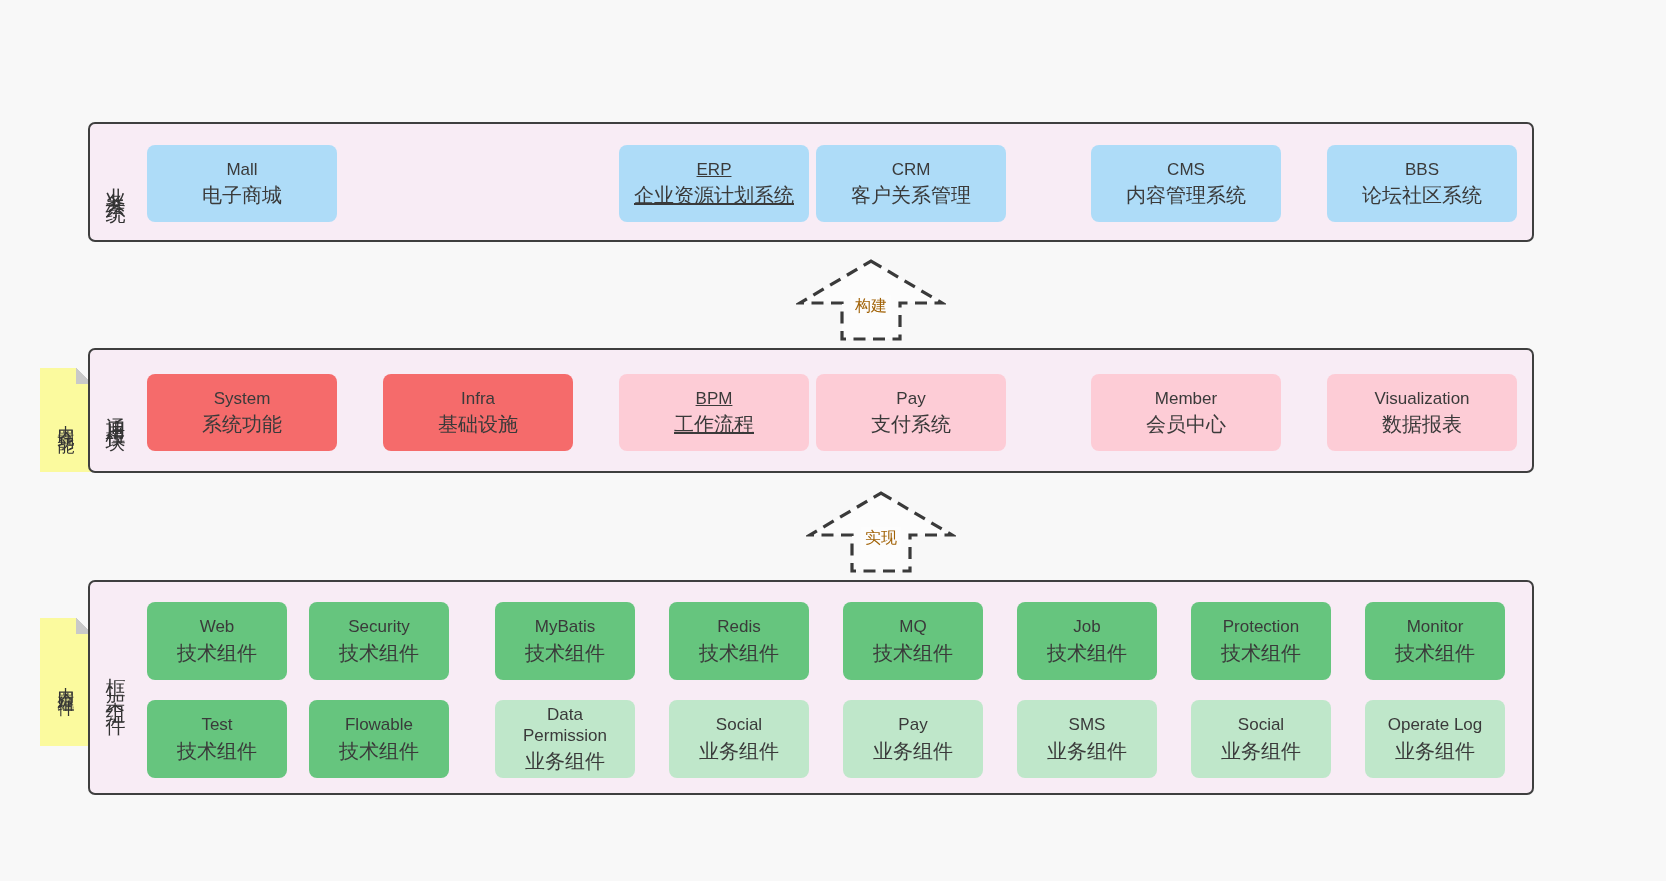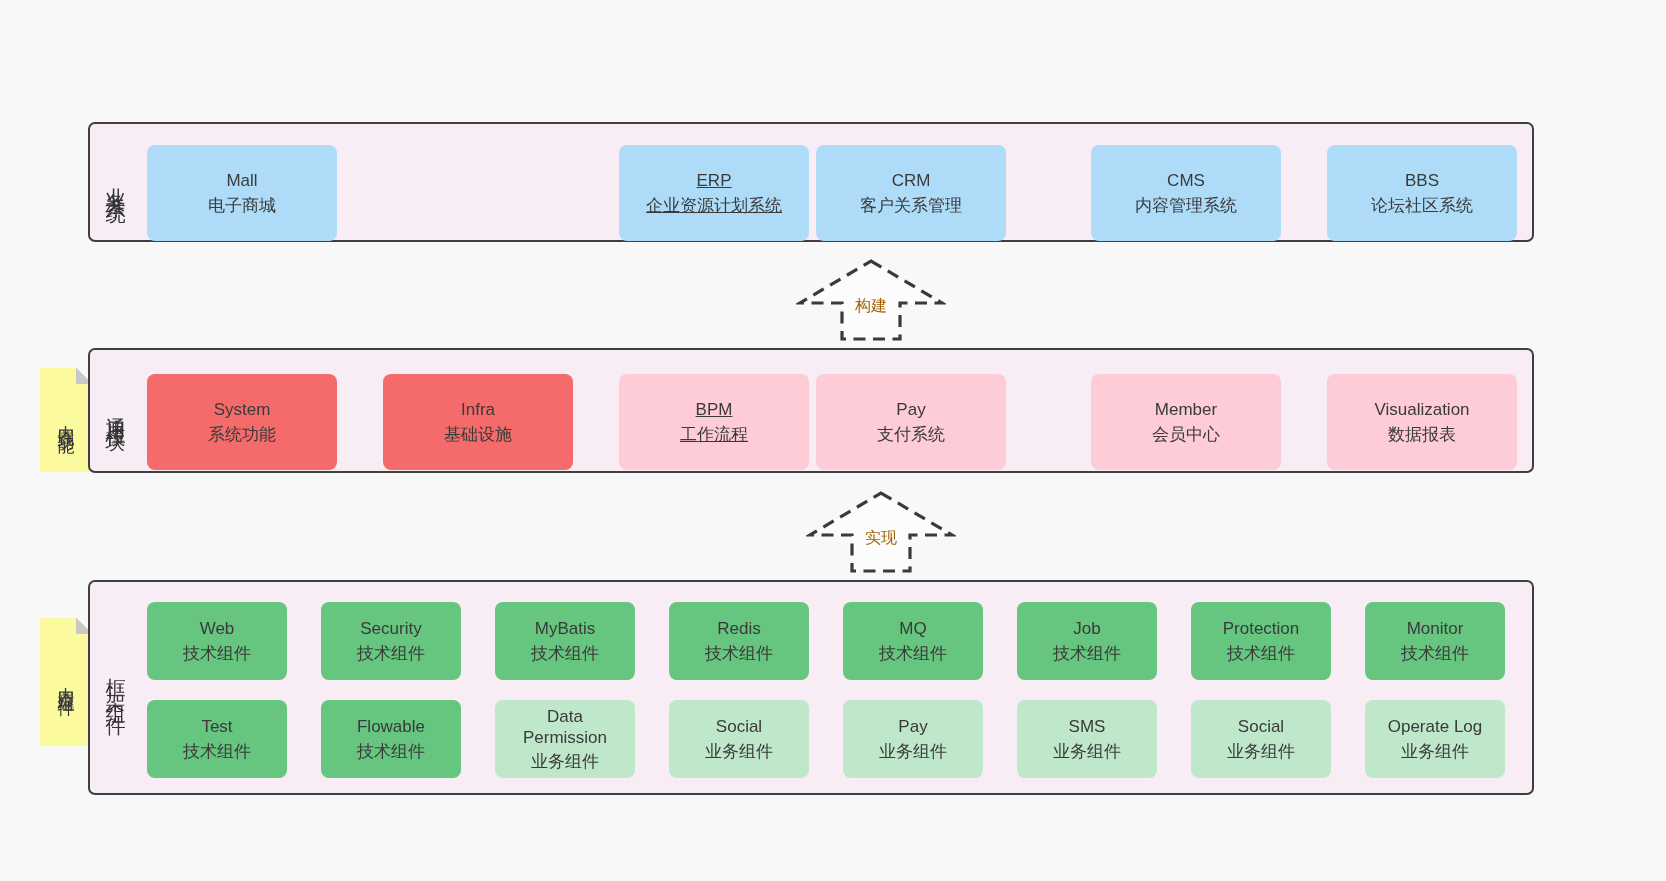--- a/index.html
+++ b/index.html
@@ -47,35 +47,35 @@
     display:flex;
     flex-direction:column;
     align-items:center;
     justify-content:center;
     text-align:center;
     padding:4px 8px;
     box-sizing:border-box;
     line-height:1.25;
   }
   .box .t{font-size:17px;}
-  .box .s{font-size:17px;margin-top:3px;}
+  .box .s{font-size:20px;margin-top:3px;}
   .blue{background:#aedcf8;}
   .red{background:#f56b6b;}
   .pink{background:#fdccd6;}
   .green{background:#66c57e;}
   .lgreen{background:#bfe7ca;}
-  .w6{width:190px;height:96px;}
+  .w6{width:190px;height:77px;}
   .w8{width:140px;height:78px;}
   
   .p6-0{left:57px;}.p6-1{left:293px;}.p6-2{left:529px;text-decoration:underline;}
   .p6-3{left:726px;}.p6-4{left:1001px;}.p6-5{left:1237px;}
   .layer-business .box{top:21px;}
   .layer-modules .box{top:24px;}
   
-  .p8-0{left:57px;}.p8-1{left:231px;}.p8-2{left:405px;}.p8-3{left:579px;}
+  .p8-0{left:57px;}.p8-1{left:219px;}.p8-2{left:405px;}.p8-3{left:579px;}
   .p8-4{left:753px;}.p8-5{left:927px;}.p8-6{left:1101px;}.p8-7{left:1275px;}
   .r1{top:20px;}
   .r2{top:118px;}
   
   .note{
     position:absolute;
     left:40px;
     width:52px;
     background:#fbfa9e;
     z-index:1;

